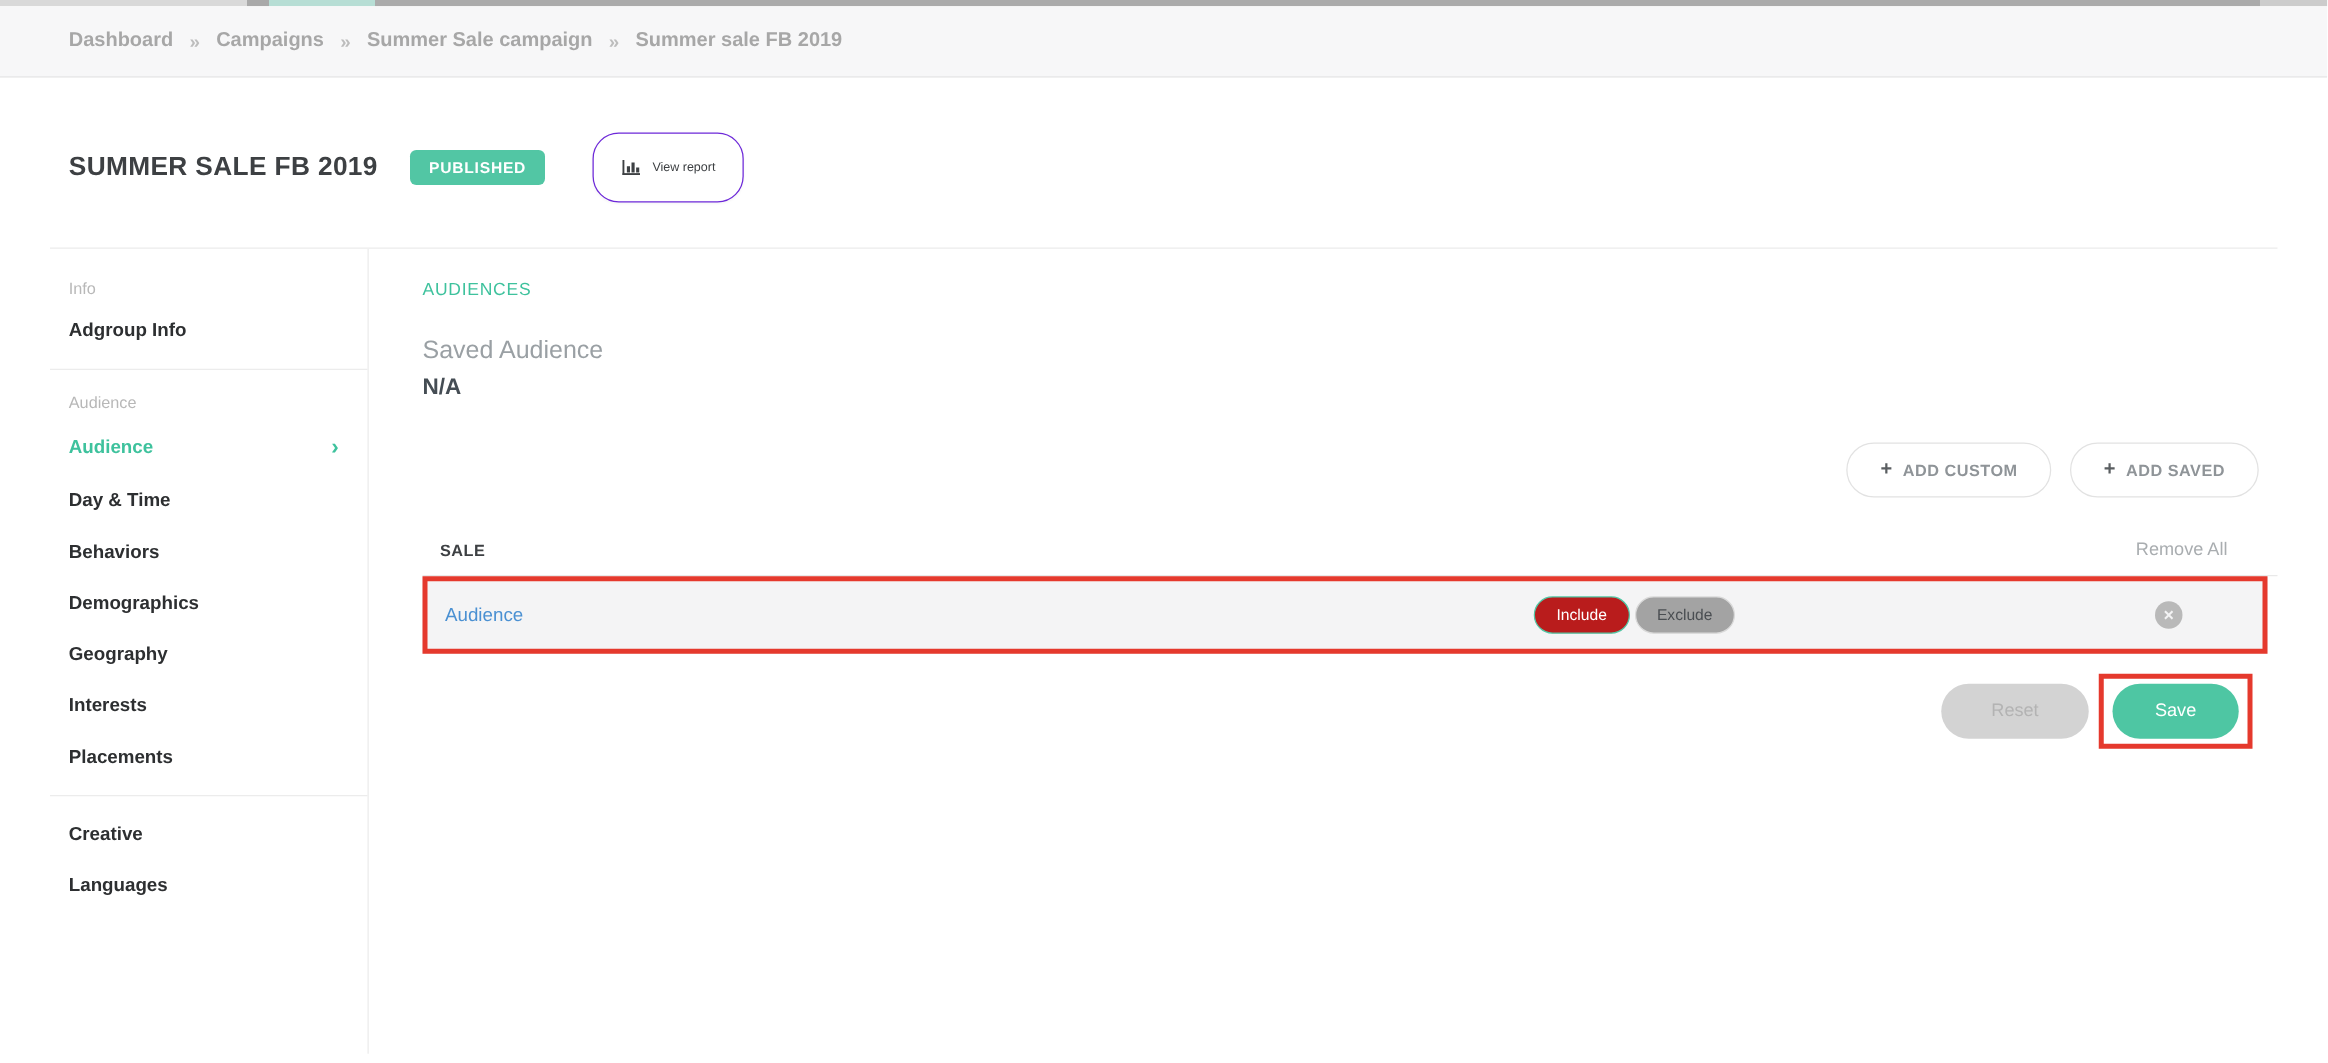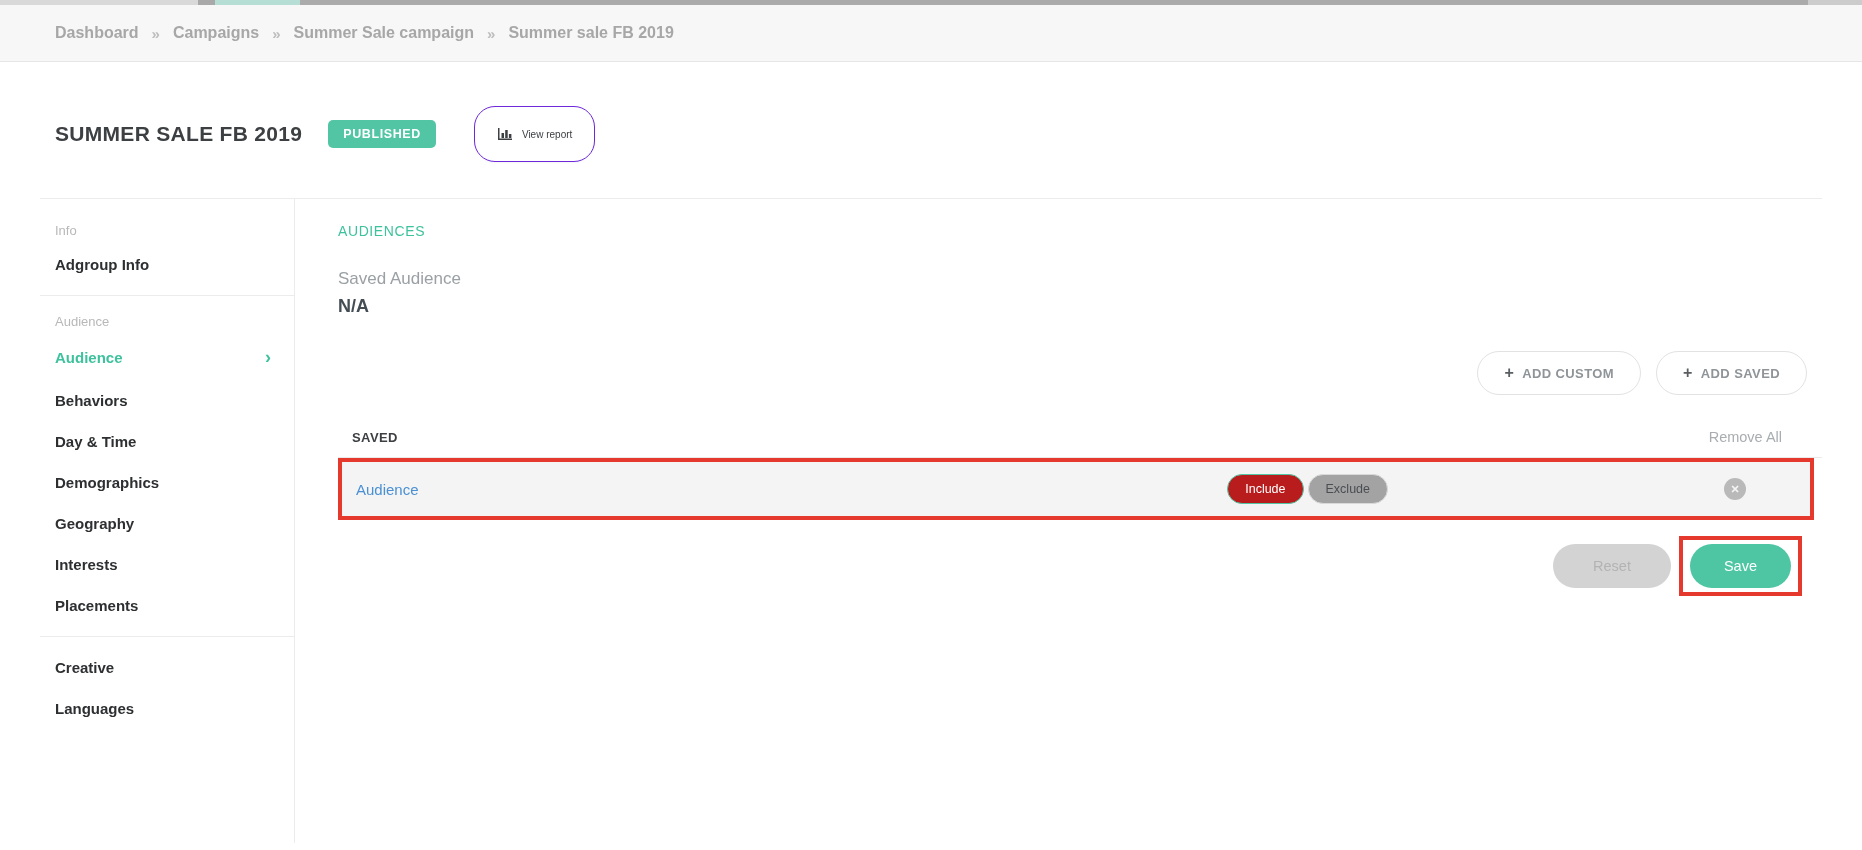--- a/index.html
+++ b/index.html
@@ -55,21 +55,21 @@
     font-size: 15px; font-weight: bold; color: #2d2f31;
     padding: 12px 15px; cursor: pointer; display: flex; align-items: center;
   }
   .side-item.active { color: #3ec29d; }
   .side-item .chevron { margin-left: auto; color: #3ec29d; font-size: 18px; font-weight: bold; margin-right: 8px; }
   .side-divider { border: 0; border-top: 1px solid #ececec; margin: 10px 0; }
 
   
   .main { flex: 1; padding: 24px 0 0 43px; }
   .section-heading { color: #3ec29d; font-size: 14px; font-weight: normal; letter-spacing: 0.6px; }
-  .saved-label { color: #9aa0a4; font-size: 17px; margin-top: 30px; }
+  .saved-label { color: #9aa0a4; font-size: 20px; margin-top: 30px; }
   .saved-value { color: #454d54; font-size: 18px; font-weight: bold; margin-top: 7px; }
 
   .actions-row { display: flex; justify-content: flex-end; gap: 15px; margin-top: 34px; padding-right: 15px; }
   .add-btn {
     display: flex; align-items: center; gap: 8px;
     background: #fff; border: 1px solid #e2e2e2; border-radius: 22px;
     padding: 12px 26px; font-size: 13px; font-weight: bold; letter-spacing: 0.4px;
     color: #8f9498; cursor: pointer;
   }
   .add-btn .plus { color: #5a5e61; font-size: 16px; font-weight: bold; }
@@ -148,24 +148,24 @@
       <div class="side-item">
         <span>Adgroup Info</span>
       </div>
       <hr class="side-divider">
       <div class="side-section-label">Audience</div>
       <div class="side-item active">
         <span>Audience</span>
         <span class="chevron">›</span>
       </div>
       <div class="side-item">
+        <span>Day &amp; Time</span>
+      </div>
+      <div class="side-item">
         <span>Behaviors</span>
-      </div>
-      <div class="side-item">
-        <span>Day &amp; Time</span>
       </div>
       <div class="side-item">
         <span>Demographics</span>
       </div>
       <div class="side-item">
         <span>Geography</span>
       </div>
       <div class="side-item">
         <span>Interests</span>
       </div>
@@ -191,21 +191,21 @@
           <span class="plus">+</span>
           <span>ADD CUSTOM</span>
         </button>
         <button class="add-btn">
           <span class="plus">+</span>
           <span>ADD SAVED</span>
         </button>
       </div>
 
       <div class="table-header">
-        <span class="th-name">SAVED</span>
+        <span class="th-name">SALE</span>
         <span class="th-remove">Remove All</span>
       </div>
 
       <div class="audience-row">
         <span class="row-name">Audience</span>
         <div class="pill-group">
           <span class="pill include">Include</span>
           <span class="pill exclude">Exclude</span>
         </div>
         <div class="remove-cell">

